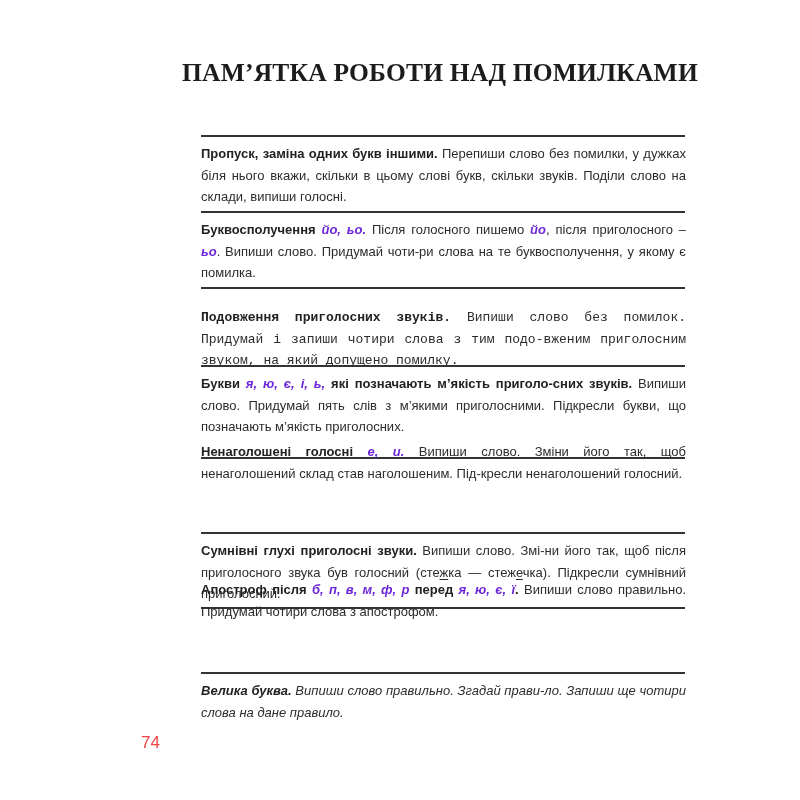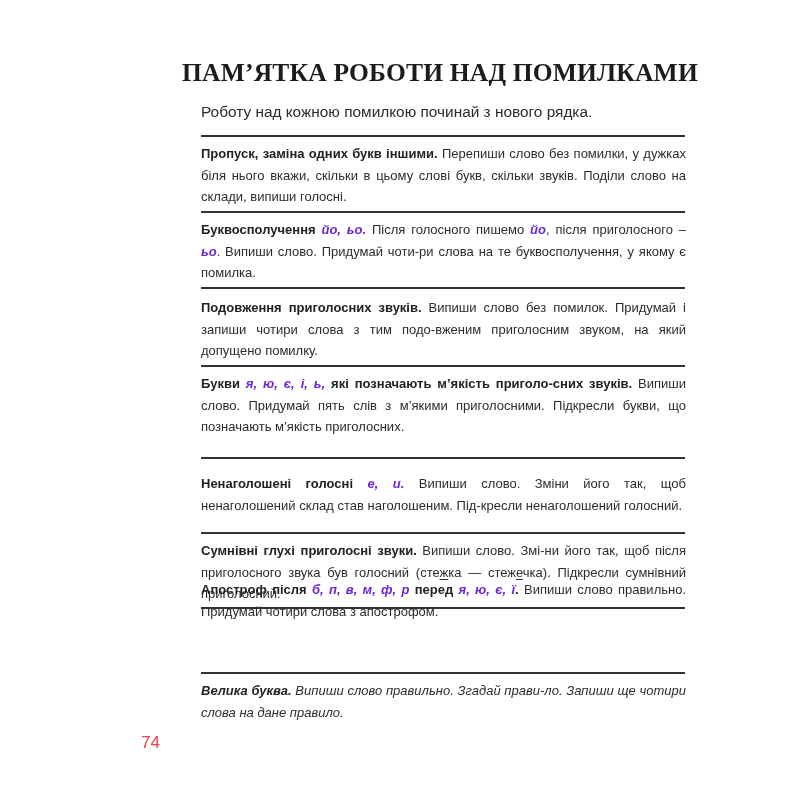--- a/index.html
+++ b/index.html
@@ -67,45 +67,44 @@
       color: #ef4444;
     }
   </style>
 </head>
 <body>
 
 <div class="page">
 
   <div class="title">ПАМ’ЯТКА РОБОТИ НАД ПОМИЛКАМИ</div>
 
-  <div class="intro">Роботу над кожною помилкою починай з нового рядка.</div>
 
   <div class="rule" style="top:135px;"></div>
   <div class="block" style="top:143px;">
     <b>Пропуск, заміна одних букв іншими.</b>
     <span>Перепиши слово без помилки, у дужках біля нього вкажи, скільки в цьому слові букв, скільки звуків. Поділи слово на склади, випиши голосні.</span>
   </div>
 
   <div class="rule" style="top:211px;"></div>
   <div class="block" style="top:219px;">
     <b>Буквосполучення </b><span class="bi">йо, ьо.</span><span> Після голосного пишемо </span><span class="bi">йо</span><span>, після приголосного – </span><span class="bi">ьо</span><span>. Випиши слово. Придумай чоти-ри слова на те буквосполучення, у якому є помилка.</span>
   </div>
 
   <div class="rule" style="top:287px;"></div>
-  <div class="block" style="top:297px;">
+  <div class="block" style="top:307px;font-family:Liberation Mono, monospace;">
     <b>Подовження приголосних звуків.</b><span> Випиши слово без помилок. Придумай і запиши чотири слова з тим подо-вженим приголосним звуком, на який допущено помилку.</span>
   </div>
 
   <div class="rule" style="top:365px;"></div>
   <div class="block" style="top:373px;">
     <b>Букви </b><span class="bi">я, ю, є, і, ь,</span><b> які позначають м’якість приголо-сних звуків.</b><span> Випиши слово. Придумай пять слів з м’якими приголосними. Підкресли букви, що позначають м’якість приголосних.</span>
   </div>
 
   <div class="rule" style="top:457px;"></div>
-  <div class="block" style="top:441px;margin-top:32px;">
+  <div class="block" style="top:441px;">
     <b>Ненаголошені голосні </b><span class="bi">е, и.</span><span> Випиши слово. Зміни його так, щоб ненаголошений склад став наголошеним. Під-кресли ненаголошений голосний.</span>
   </div>
 
   <div class="rule" style="top:532px;"></div>
   <div class="block" style="top:540px;">
     <b>Сумнівні глухі приголосні звуки.</b><span> Випиши слово. Змі-ни його так, щоб після приголосного звука був голосний (сте</span><span class="u">ж</span><span>ка — стеж</span><span class="u">е</span><span>чка). Підкресли сумнівний приголосний.</span>
   </div>
 
   <div class="rule" style="top:607px;"></div>
   <div class="block" style="top:579px;">

